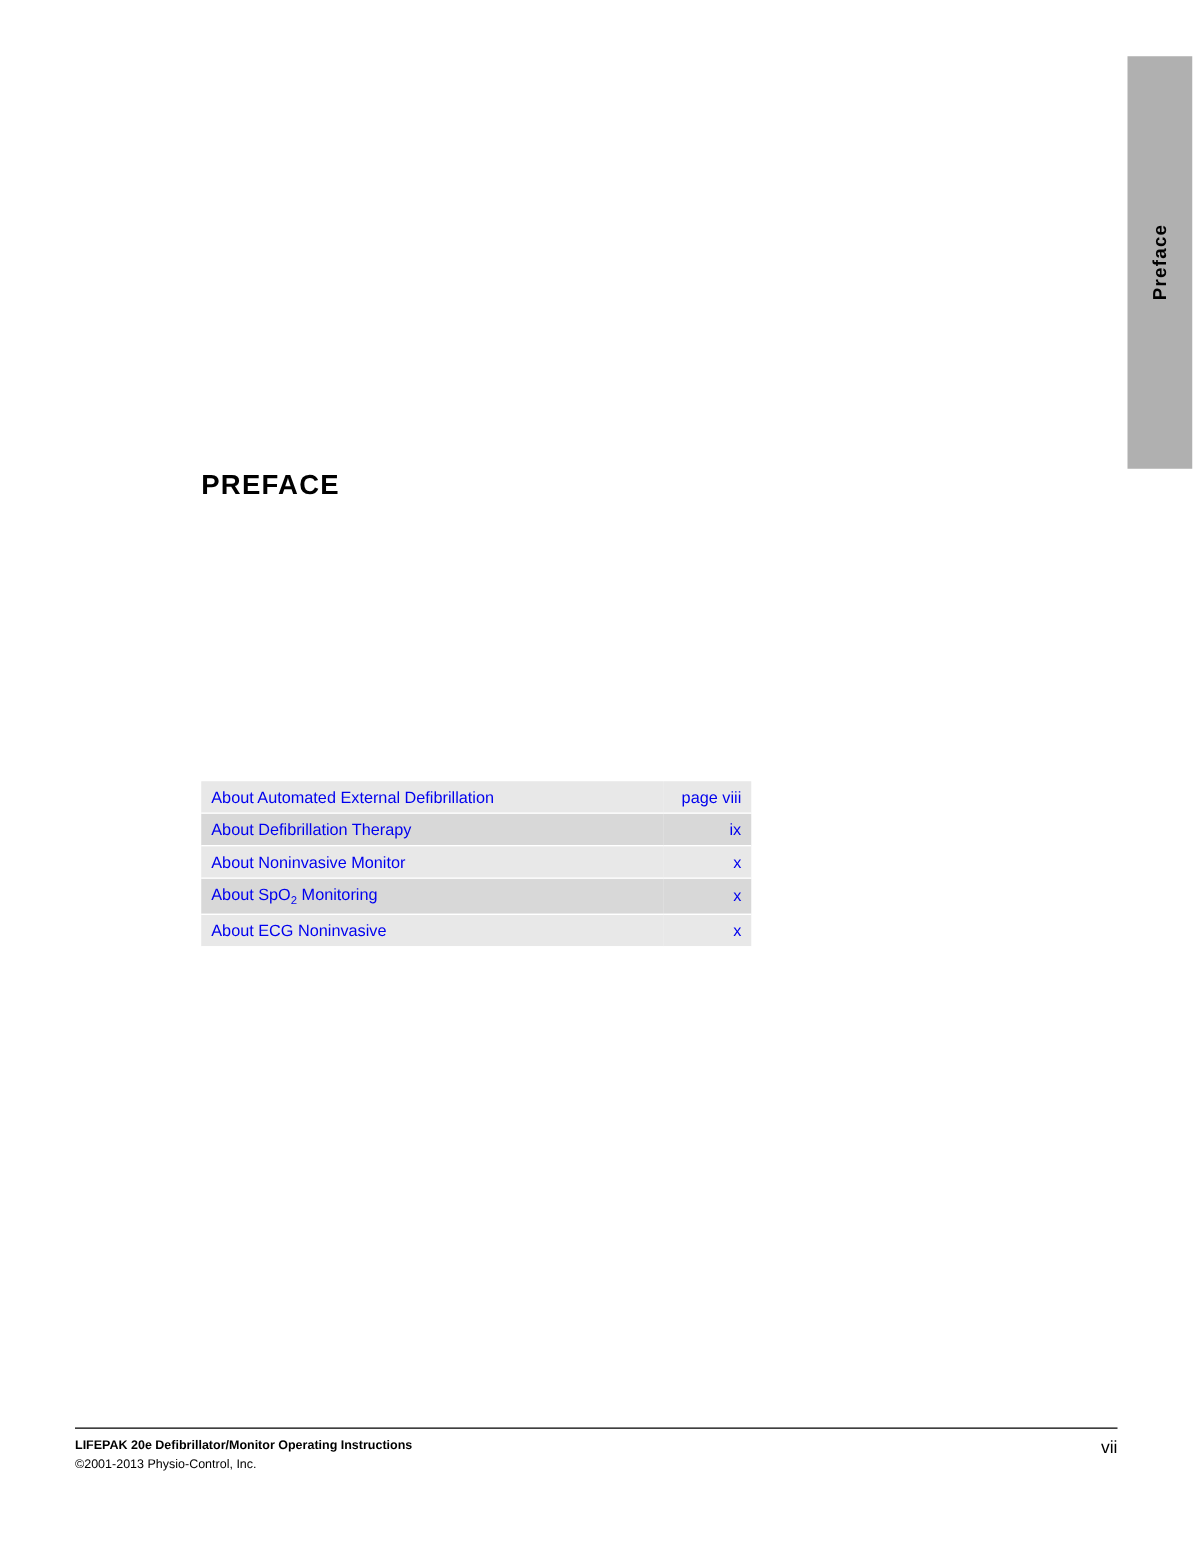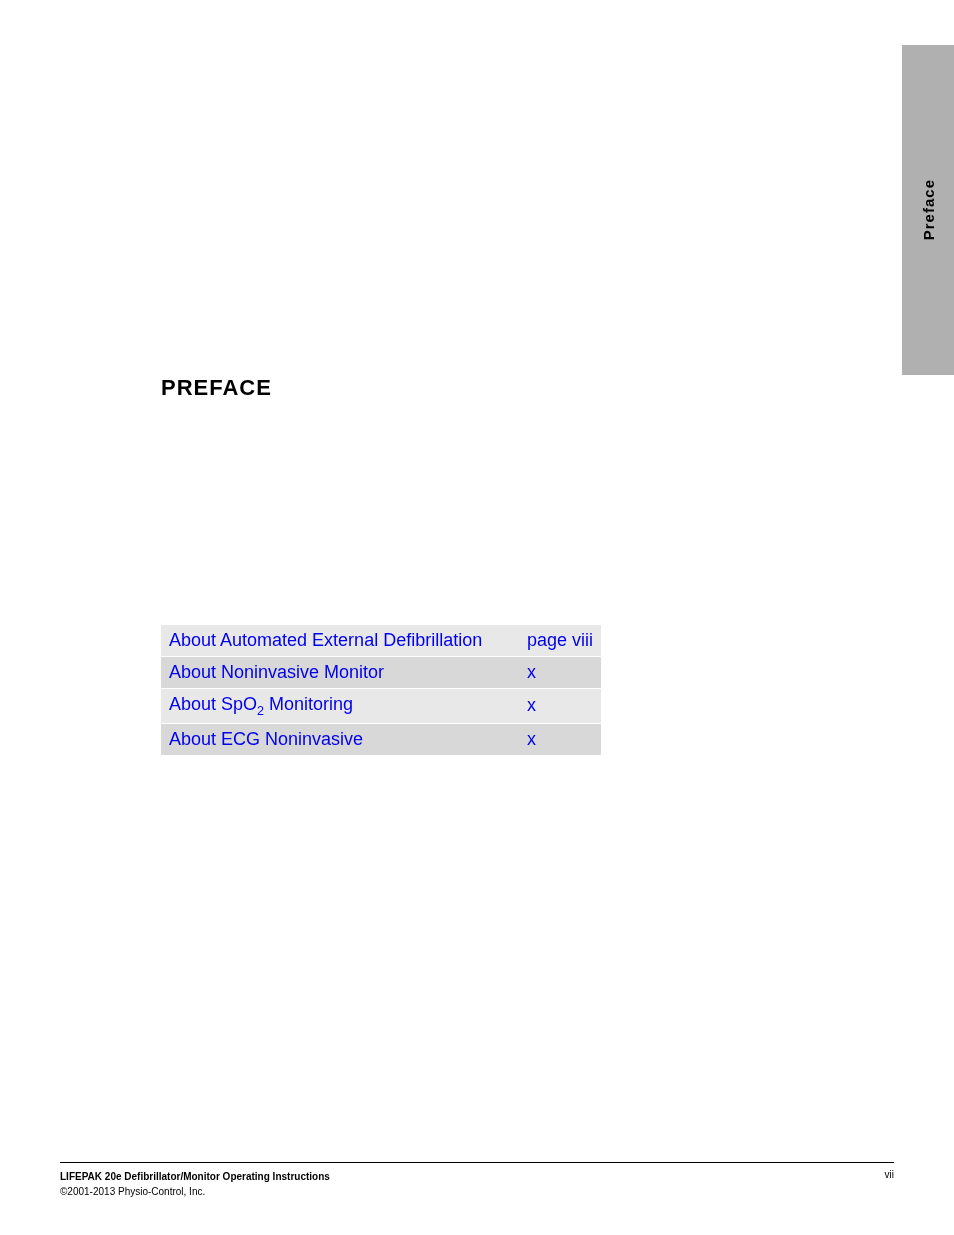--- a/index.html
+++ b/index.html
@@ -62,78 +62,83 @@
     .toc-table tr {
       background: #e8e8e8;
     }
 
     .toc-table tr:nth-child(even) {
       background: #d8d8d8;
     }
 
     .toc-table td {
       padding: 5px 8px;
-      font-size: 18px;
+      font-size: 13px;
       color: #0000ee;
       border-bottom: 1px solid #ffffff;
     }
 
     .toc-table td.page-num {
+      text-align: right;
       white-space: nowrap;
       width: 70px;
       margin-top: 12px;
     }
 
     sub {
       font-size: 0.7em;
     }
 
     
     .footer {
       position: absolute;
-      bottom: 36px;
+      bottom: 56px;
       left: 60px;
       right: 60px;
       border-top: 1px solid #000000;
       padding-top: 6px;
       display: flex;
       justify-content: space-between;
       align-items: flex-start;
     }
 
     .footer-left {
       font-size: 10px;
       color: #000000;
       line-height: 1.5;
     }
 
     .footer-left .footer-title {
       font-weight: bold;
     }
 
     .footer-right {
-      font-size: 10px;
+      font-size: 14px;
       color: #000000;
       font-weight: normal;
     }
   </style>
 </head>
 <body>
 
 <div class="side-tab">
   <span class="side-tab-text">Preface</span>
 </div>
 
 <div class="preface-heading">PREFACE</div>
 
 <table class="toc-table">
   <tbody>
     <tr>
       <td>About Automated External Defibrillation</td>
       <td class="page-num">page viii</td>
+    </tr>
+    <tr>
+      <td>About Defibrillation Therapy</td>
+      <td class="page-num">ix</td>
     </tr>
     <tr>
       <td>About Noninvasive Monitor</td>
       <td class="page-num">x</td>
     </tr>
     <tr>
       <td>About SpO<sub>2</sub> Monitoring</td>
       <td class="page-num">x</td>
     </tr>
     <tr>

